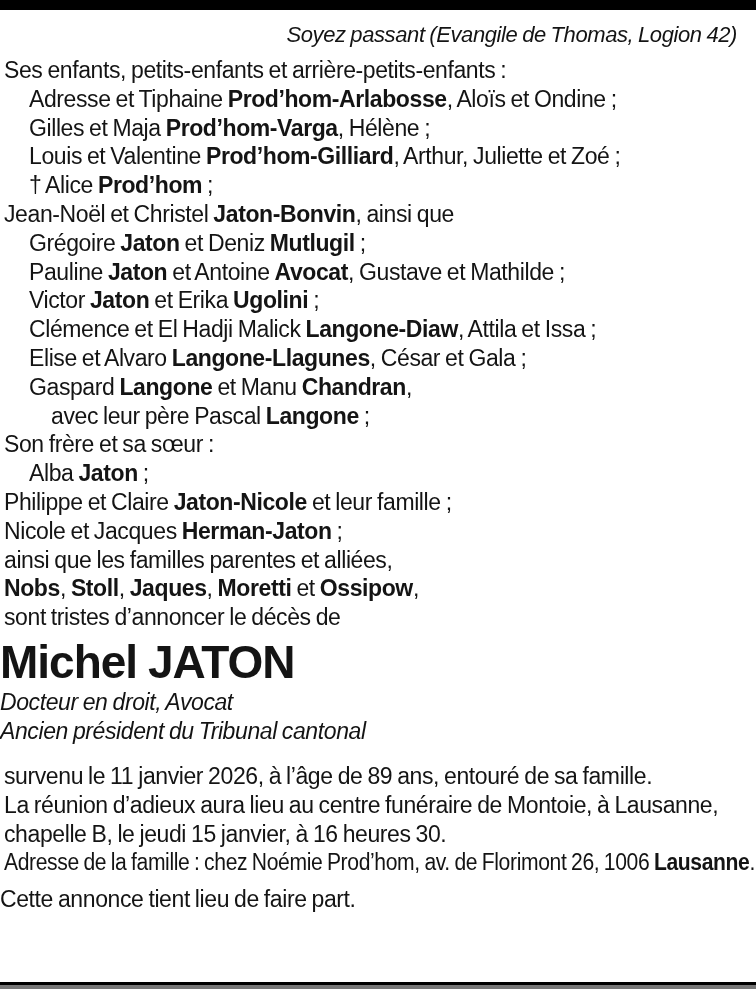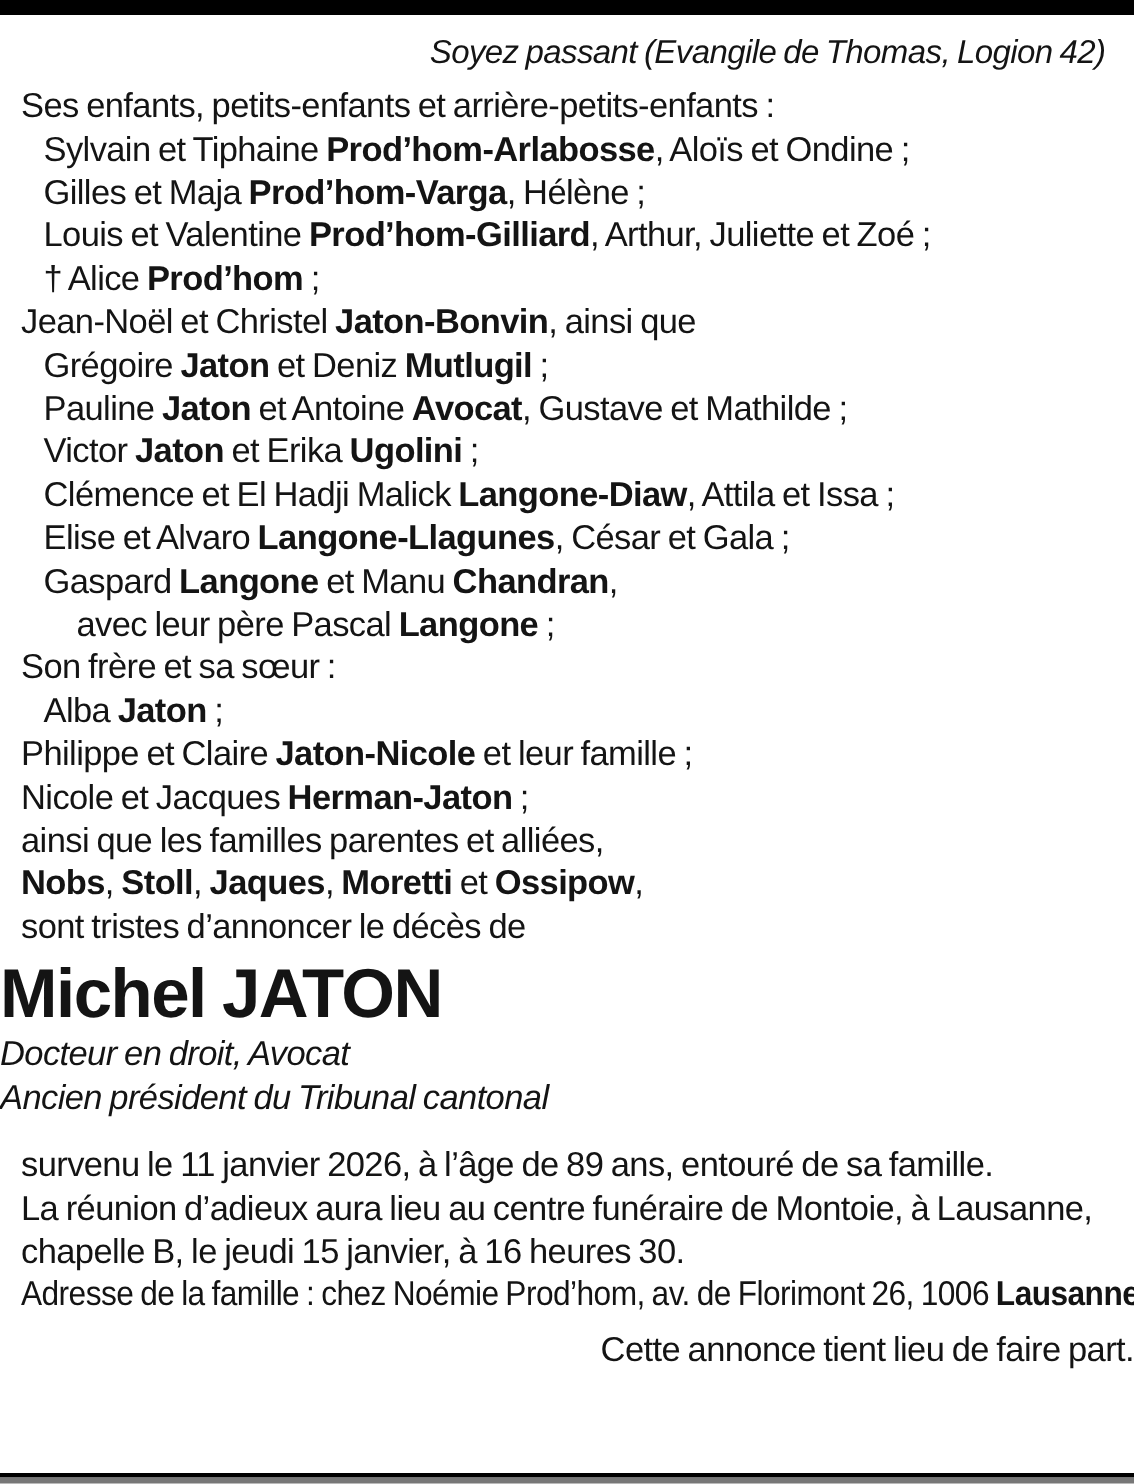--- a/index.html
+++ b/index.html
@@ -27,58 +27,57 @@
   }
   .announcement{margin-top:8px;}
   .line{
     height:28.8px;
     line-height:28.8px;
     font-size:23px;
     white-space:nowrap;
     overflow:visible;
   }
   .line .inner{display:inline-block;white-space:nowrap;transform-origin:left center;}
-  .indent-0{padding-left:14px;}
+  .indent-0{padding-left:4px;}
   .indent-1{padding-left:29px;}
   .indent-2{padding-left:51px;}
   .line b{font-weight:700;}
   .deceased-name{
     margin-top:4px;
     text-align:left;
     font-size:46px;
     font-weight:700;
     line-height:52px;
     letter-spacing:-1px;
   }
   .deceased-title{
     text-align:left;
     font-style:italic;
     font-size:23px;
     line-height:29px;
   }
   .details{margin-top:16px;}
   .closing{
     margin-top:8px;
-    text-align:right;
+    text-align:left;
     font-size:23px;
     line-height:29px;
-    padding-left:42px;
   }
 </style>
 </head>
 <body>
 
 <div class="page">
   <div class="bar bar-top"></div>
 
   <div class="epigraph">Soyez passant (Evangile de Thomas, Logion 42)</div>
 
   <div class="announcement">
       <div class="line indent-0"><span class="inner"><span>Ses enfants, petits-enfants et arrière-petits-enfants :</span></span></div>
-      <div class="line indent-1"><span class="inner"><span>Sylvain et Tiphaine </span><b>Prod’hom-Arlabosse</b><span>, Aloïs et Ondine ;</span></span></div>
+      <div class="line indent-1"><span class="inner"><span>Adresse et Tiphaine </span><b>Prod’hom-Arlabosse</b><span>, Aloïs et Ondine ;</span></span></div>
       <div class="line indent-1"><span class="inner"><span>Gilles et Maja </span><b>Prod’hom-Varga</b><span>, Hélène ;</span></span></div>
       <div class="line indent-1"><span class="inner"><span>Louis et Valentine </span><b>Prod’hom-Gilliard</b><span>, Arthur, Juliette et Zoé ;</span></span></div>
       <div class="line indent-1"><span class="inner"><span>† Alice </span><b>Prod’hom</b><span> ;</span></span></div>
       <div class="line indent-0"><span class="inner"><span>Jean-Noël et Christel </span><b>Jaton-Bonvin</b><span>, ainsi que</span></span></div>
       <div class="line indent-1"><span class="inner"><span>Grégoire </span><b>Jaton</b><span> et Deniz </span><b>Mutlugil</b><span> ;</span></span></div>
       <div class="line indent-1"><span class="inner"><span>Pauline </span><b>Jaton</b><span> et Antoine </span><b>Avocat</b><span>, Gustave et Mathilde ;</span></span></div>
       <div class="line indent-1"><span class="inner"><span>Victor </span><b>Jaton</b><span> et Erika </span><b>Ugolini</b><span> ;</span></span></div>
       <div class="line indent-1"><span class="inner"><span>Clémence et El Hadji Malick </span><b>Langone-Diaw</b><span>, Attila et Issa ;</span></span></div>
       <div class="line indent-1"><span class="inner"><span>Elise et Alvaro </span><b>Langone-Llagunes</b><span>, César et Gala ;</span></span></div>
       <div class="line indent-1"><span class="inner"><span>Gaspard </span><b>Langone</b><span> et Manu </span><b>Chandran</b><span>,</span></span></div>

